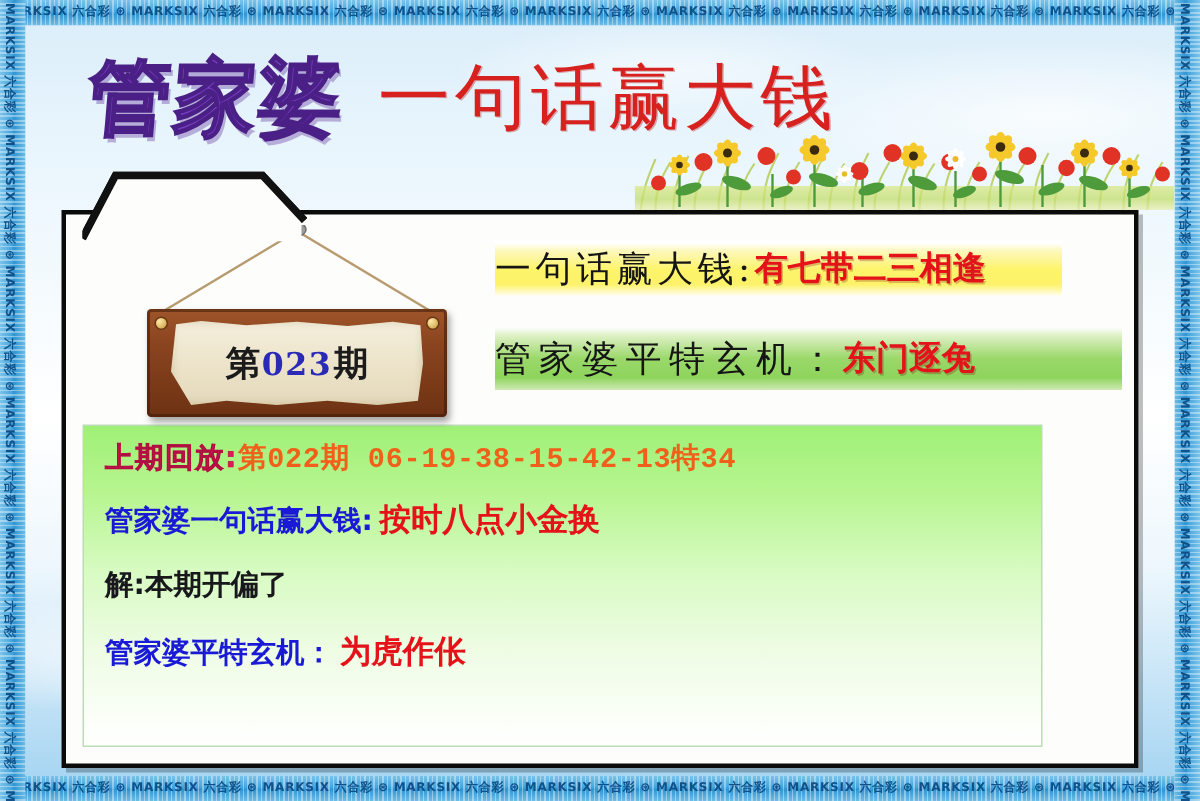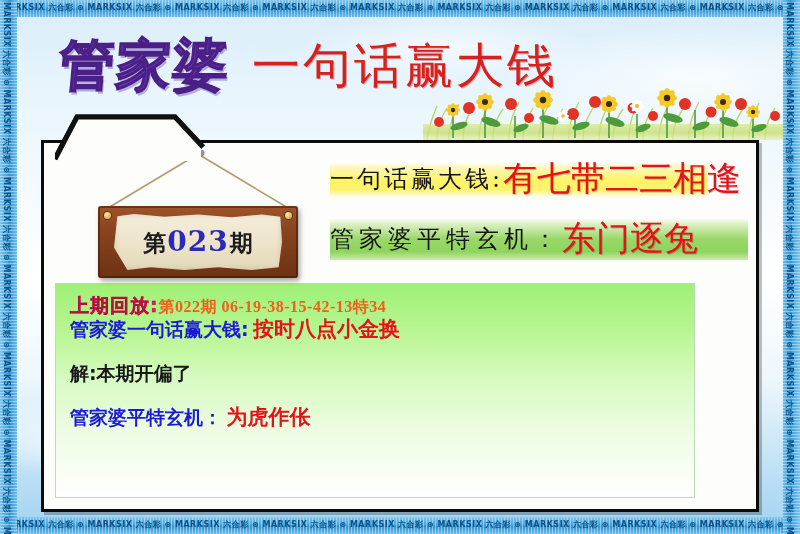--- a/index.html
+++ b/index.html
@@ -130,21 +130,21 @@
     background:linear-gradient(180deg,#f4eedc 0%,#ece3c9 55%,#e3d8ba 100%);
     box-shadow:inset 0 0 6px rgba(150,130,80,.35);
     display:flex;align-items:center;justify-content:center;
     clip-path:polygon(2% 4%,12% 0%,30% 5%,50% 1%,70% 6%,88% 1%,99% 5%,100% 50%,98% 95%,82% 100%,62% 95%,42% 100%,22% 95%,8% 100%,0% 60%);
   }
   .sign-txt{
     font-family:"DejaVu Serif","Liberation Serif",serif;
     font-weight:bold;font-size:26px;line-height:1;
   }
   .sign-txt.k{color:#1b1b1b;font-size:23px;}
-  .sign-txt.n{color:#2a29b8;font-size:28px;letter-spacing:1px;margin:5px 1px;}
+  .sign-txt.n{color:#2a29b8;font-size:21px;letter-spacing:1px;margin:5px 1px;}
   .peg{
     position:absolute;width:7px;height:7px;border-radius:50%;
     background:radial-gradient(circle at 30% 30%,#ffe9a8,#c79a3a);
     box-shadow:0 0 0 1px rgba(70,40,10,.6);
   }
 
   
   .banner{
     position:absolute;box-sizing:border-box;
     display:flex;align-items:center;
@@ -154,45 +154,45 @@
     left:330px;top:160px;width:378px;height:38px;
     background:linear-gradient(180deg,#ffffff 0%,#ffffff 6%,#fdf8c0 18%,#fdf46a 52%,#fdf26a 78%,#ffffff 100%);
   }
   #banner-green{
     left:330px;top:218px;width:418px;height:42px;
     background:linear-gradient(180deg,#ffffff 0%,#ddf0c4 14%,#9ad86a 50%,#8ed45c 80%,#cfe9b4 100%);
   }
   .b-lead{font-size:24px;color:#151515;letter-spacing:3px;white-space:nowrap;}
   .b-hot{
     font-family:"DejaVu Sans","Liberation Sans",sans-serif;
-    font-weight:normal;font-size:34px;color:#e4131a;letter-spacing:0px;white-space:nowrap;
+    font-weight:bold;font-size:22px;color:#e4131a;letter-spacing:0px;white-space:nowrap;
     text-shadow:1px 1px 0 rgba(120,0,0,.25);
   }
   #banner-green .b-lead{letter-spacing:5px;}
 
   
   #green-box{
     position:absolute;left:55px;top:283px;width:640px;height:215px;
     box-sizing:border-box;
     border:1px solid #bcdcb6;
     background:linear-gradient(180deg,#9ff077 0%,#b6f58e 20%,#d8fbc3 46%,#eefce4 70%,#fbfff8 92%,#ffffff 100%);
     padding:8px 0 0 14px;
   }
   .row{white-space:nowrap;line-height:1;}
   #row-replay{margin-top:4px;}
   .rp-label{
     font-family:"DejaVu Sans","Liberation Sans",sans-serif;
     font-weight:bold;font-size:19px;color:#e01a5a;letter-spacing:1px;margin-top:20px;
     -webkit-text-stroke:.4px #b01040;
   }
   .rp-body{
-    font-family:Liberation Serif, serif;
-    font-weight:bold;font-size:16px;color:#f0601a;letter-spacing:.5px;
-  }
-  #row-phrase{margin-top:4px;}
+    font-family:Liberation Mono, monospace;
+    font-weight:bold;font-size:19px;color:#f0601a;letter-spacing:.5px;
+  }
+  #row-phrase{margin-top:20px;}
   .blue-lead{
     font-family:"DejaVu Sans","Liberation Sans",sans-serif;
     font-weight:bold;font-size:19px;color:#1a1ad6;letter-spacing:0px;
   }
   .red-ans{
     font-family:"DejaVu Sans","Liberation Sans",sans-serif;
     font-weight:bold;font-size:21px;color:#e4131a;letter-spacing:0px;
   }
   #row-jie1{margin-top:26px;}
   #row-xuanji{margin-top:24px;}

